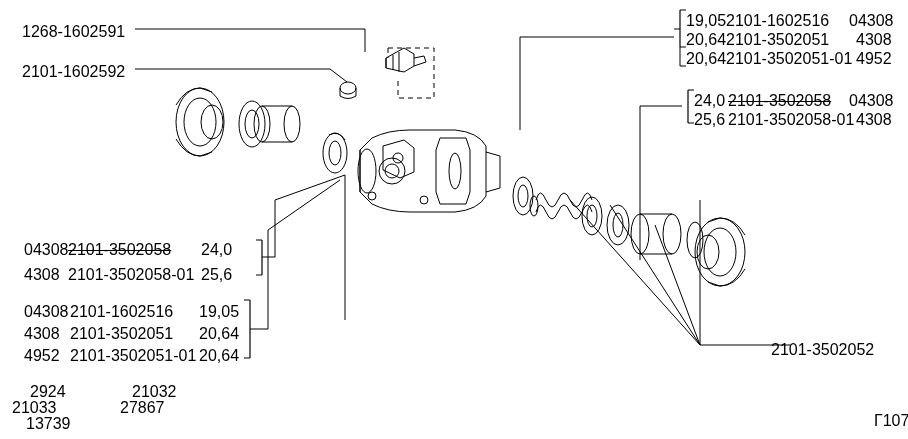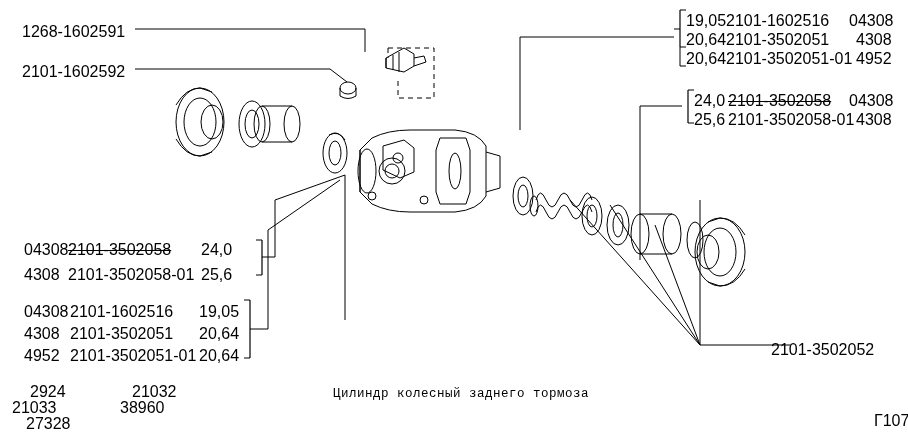--- a/index.html
+++ b/index.html
@@ -193,21 +193,20 @@
     <div class="lbl" style="left:24px;top:347px;">4952</div>
     <div class="lbl" style="left:70px;top:347px;">2101-3502051-01</div>
     <div class="lbl" style="left:199px;top:347px;">20,64</div>
   </div>
 
   <div class="lbl" style="left:771px;top:341px;">2101-3502052</div>
 
   <div>
     <div class="lbl" style="left:30px;top:383px;">2924</div>
     <div class="lbl" style="left:12px;top:399px;">21033</div>
-    <div class="lbl" style="left:26px;top:415px;">27328</div>
+    <div class="lbl" style="left:26px;top:415px;">13739</div>
     <div class="lbl" style="left:132px;top:383px;">21032</div>
-    <div class="lbl" style="left:120px;top:399px;">38960</div>
-  </div>
-
-  <div class="title" style="left:333px;top:387px;">Цилиндр колесный заднего тормоза</div>
+    <div class="lbl" style="left:120px;top:399px;">27867</div>
+  </div>
+
   <div class="lbl" style="left:859px;top:412px;margin-left:15px;">Г107</div>
 
 </div>
 
 </body></html>

